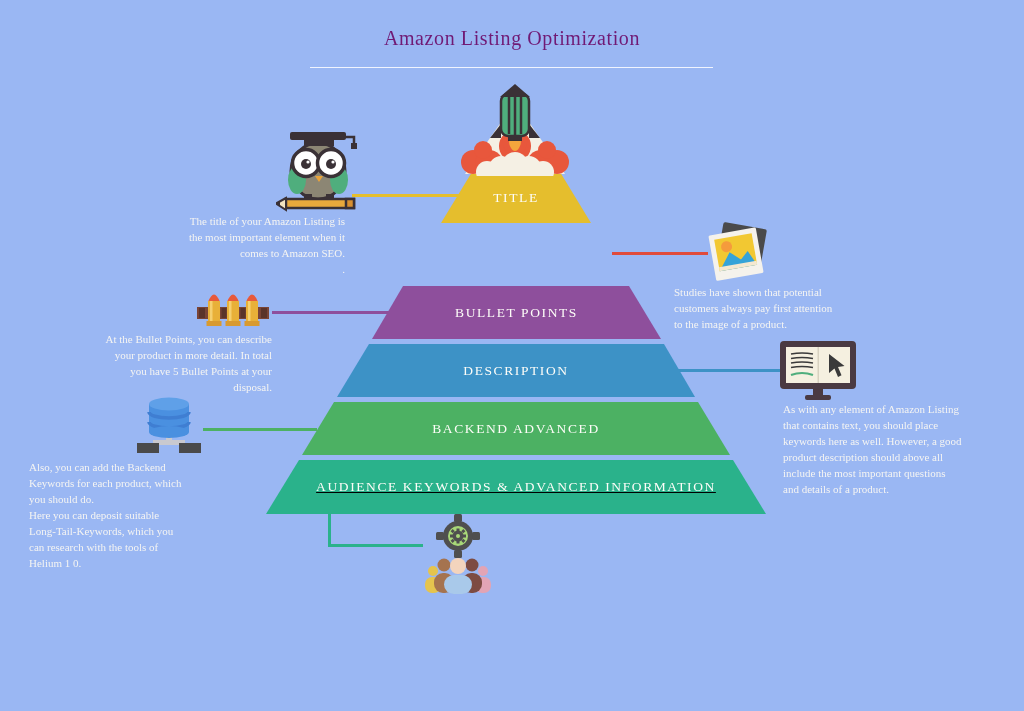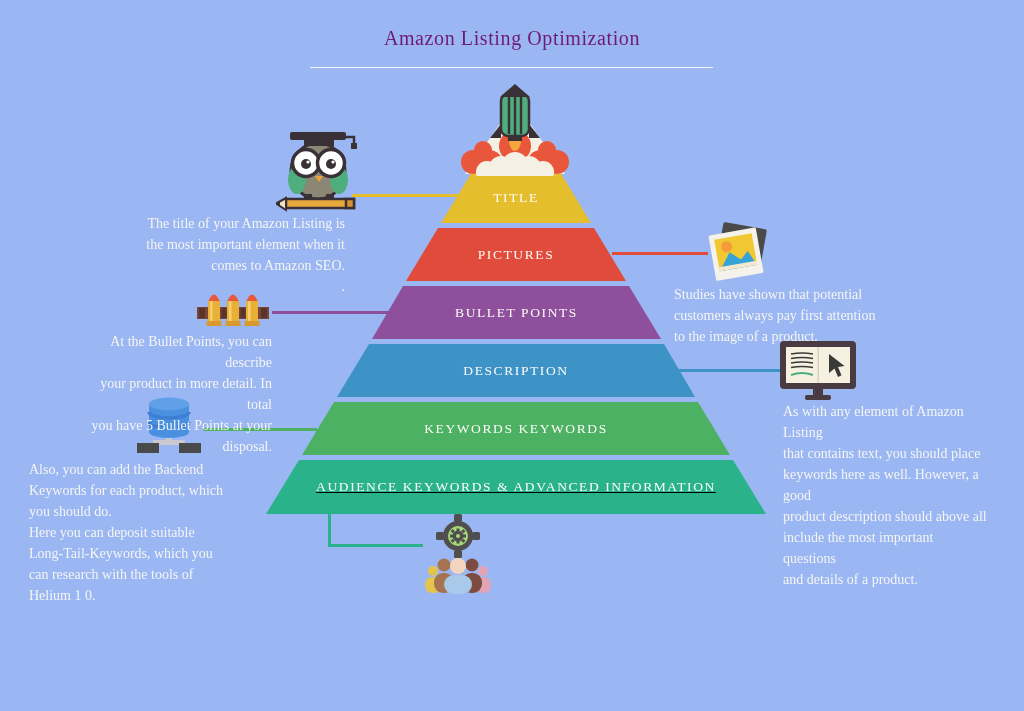--- a/index.html
+++ b/index.html
@@ -26,21 +26,21 @@
   .line{height:3px;}
   #conn-0{left:352px;top:194px;width:120px;}
   #conn-1{left:612px;top:252px;width:96px;}
   #conn-2{left:272px;top:311px;width:117px;}
   #conn-3{left:676px;top:369px;width:106px;}
   #conn-4{left:203px;top:428px;width:114px;}
   #conn-5v{left:328px;top:512px;width:3px;height:35px;}
   #conn-5h{left:328px;top:544px;width:95px;height:3px;}
 
   
-  .note{color:rgba(250,248,242,.95);font-size:14px;line-height:21px;white-space:pre-line;}
+  .note{color:rgba(250,248,242,.95);font-size:11px;line-height:16px;white-space:pre-line;}
   #note-title{left:145px;top:213px;width:200px;text-align:right;}
   #note-pictures{left:674px;top:284px;width:210px;text-align:left;}
   #note-bullets{left:72px;top:331px;width:200px;text-align:right;}
   #note-description{left:783px;top:401px;width:205px;text-align:left;}
   #note-backend{left:29px;top:459px;width:200px;text-align:left;}
   #note-audience{left:487px;top:531px;width:345px;text-align:left;}
 
   
   #icon-owl{left:276px;top:124px;}
   #icon-rocket{left:453px;top:84px;}
@@ -62,31 +62,28 @@
   <div class="abs line" id="conn-1" style="background-color: rgb(224, 75, 59);"></div>
   <div class="abs line" id="conn-2" style="background-color: rgb(142, 79, 156);"></div>
   <div class="abs line" id="conn-3" style="background-color: rgb(61, 146, 198);"></div>
   <div class="abs line" id="conn-4" style="background-color: rgb(76, 177, 99);"></div>
   <div class="abs" id="conn-5v" style="background-color: rgb(42, 178, 139);"></div>
   <div class="abs" id="conn-5h" style="background-color: rgb(42, 178, 139);"></div>
 
   <div class="abs band" id="band-0" style="background-color: rgb(229, 190, 45);">
     <span class="band-label">TITLE</span>
   </div>
-  <div class="abs band" id="band-1" style="background-color: rgb(224, 75, 59);">
-    <span class="band-label">PICTURES</span>
-  </div>
   <div class="abs band" id="band-2" style="background-color: rgb(142, 79, 156);">
     <span class="band-label">BULLET POINTS</span>
   </div>
   <div class="abs band" id="band-3" style="background-color: rgb(61, 146, 198);">
     <span class="band-label">DESCRIPTION</span>
   </div>
   <div class="abs band" id="band-4" style="background-color: rgb(76, 177, 99);">
-    <span class="band-label">KEYWORDS KEYWORDS</span>
+    <span class="band-label">BACKEND ADVANCED</span>
   </div>
   <div class="abs band" id="band-5" style="background-color: rgb(42, 178, 139); text-decoration: underline;">
     <span class="band-label">AUDIENCE KEYWORDS &amp; ADVANCED INFORMATION</span>
   </div>
 
   <div class="abs" id="icon-rocket">
     <svg width="124" height="92" viewBox="0 0 124 92">
       <polygon points="62,18 112,90 12,90" fill="#f5f0e4"></polygon>
       <g fill="#e8573c">
         <circle cx="20" cy="78" r="12"></circle>

